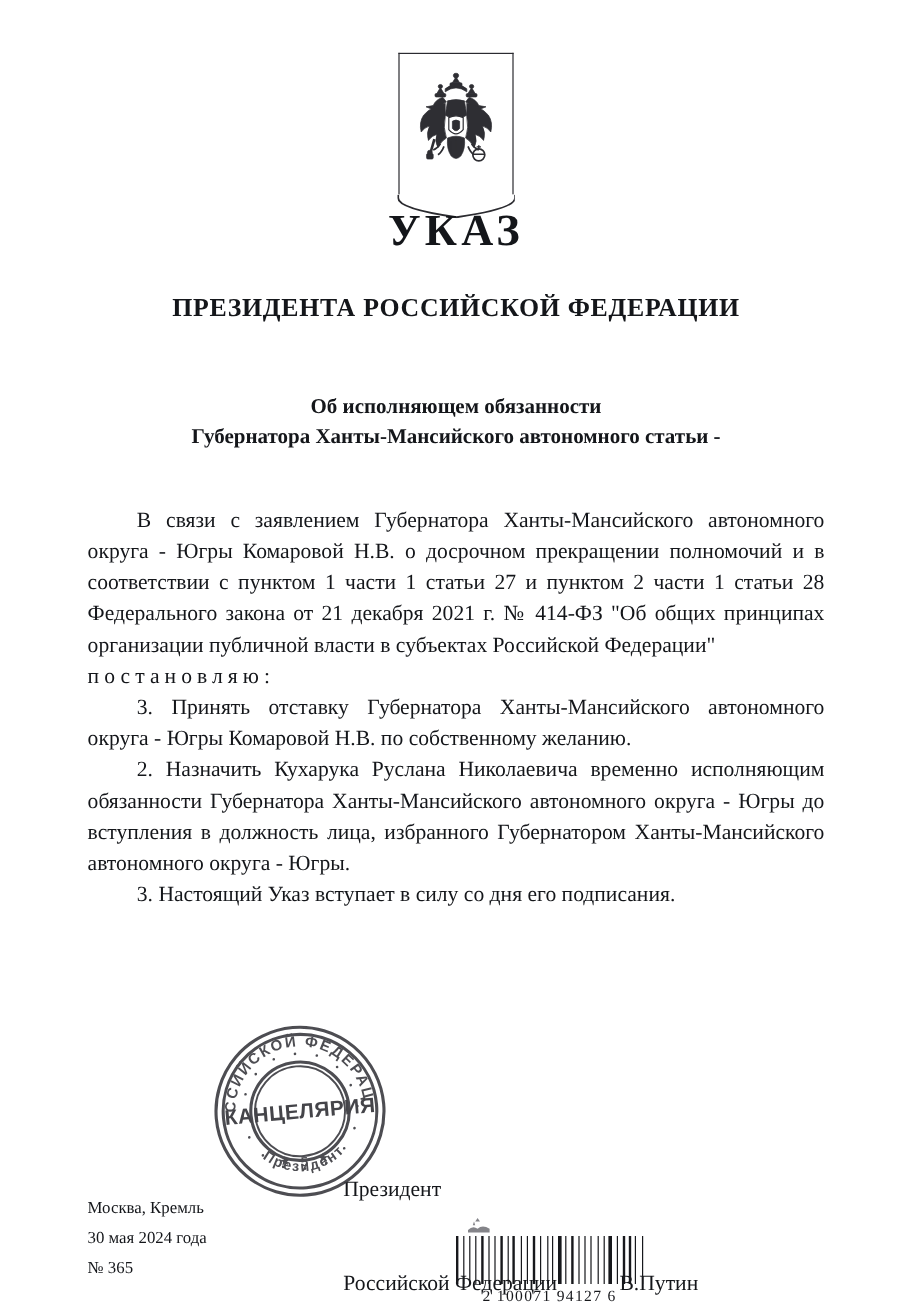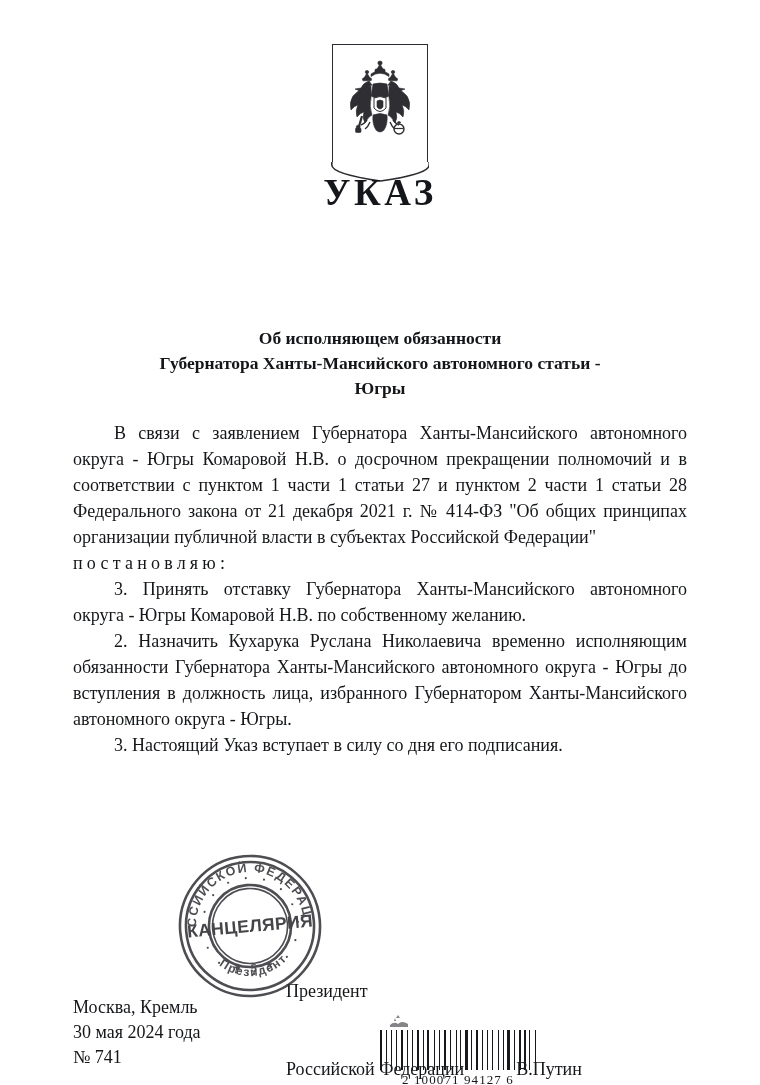--- a/index.html
+++ b/index.html
@@ -143,21 +143,21 @@
     opacity: 0.88;
     transform: rotate(-5deg);
   }
   .stamp svg { display: block; }
 
   
   .dateblock {
     position: absolute;
     left: 73px;
     top: 995px;
-    font-size: 18px;
+    font-size: 14px;
     line-height: 25px;
   }
 
   
   .barcode-wrap {
     position: absolute;
     left: 372px;
     top: 1018px;
     width: 168px;
     text-align: center;
@@ -248,25 +248,25 @@
       </svg>
       <div class="shield-point">
         <svg width="99" height="20" viewBox="0 0 99 20" aria-hidden="true">
           <path d="M0.8,0 L0.8,3 Q0.8,12 49.5,19 Q98.2,12 98.2,3 L98.2,0" fill="#ffffff" stroke="#2b2b30" stroke-width="1.6"></path>
         </svg>
       </div>
     </div>
   </div>
 
   <div class="title-ukaz">УКАЗ</div>
+  <div class="title-president">ПРЕЗИДЕНТА РОССИЙСКОЙ ФЕДЕРАЦИИ</div>
 
   <div class="subject">
     <div>Об исполняющем обязанности</div>
     <div>Губернатора Ханты-Мансийского автономного статьи -</div>
-    <div>Югры</div>
   </div>
 
   <div class="body-block">
     <p class="para">В связи с заявлением Губернатора Ханты-Мансийского автономного округа - Югры Комаровой Н.В. о досрочном прекращении полномочий и в соответствии с пунктом 1 части 1 статьи 27 и пунктом 2 части 1 статьи 28 Федерального закона от 21 декабря 2021 г. № 414-ФЗ "Об общих принципах организации публичной власти в субъектах Российской Федерации"</p>
     <p class="para spaced-cmd">постановляю:</p>
     <p class="para">3. Принять отставку Губернатора Ханты-Мансийского автономного округа - Югры Комаровой Н.В. по собственному желанию.</p>
     <p class="para">2. Назначить Кухарука Руслана Николаевича временно исполняющим обязанности Губернатора Ханты-Мансийского автономного округа - Югры до вступления в должность лица, избранного Губернатором Ханты-Мансийского автономного округа - Югры.</p>
     <p class="para nojust">3. Настоящий Указ вступает в силу со дня его подписания.</p>
   </div>
 
@@ -323,21 +323,21 @@
         <text x="94" y="122">★</text>
       </g>
 
       <text x="78" y="84" text-anchor="middle" font-family="Liberation Sans, DejaVu Sans, sans-serif" font-size="17.5" font-weight="bold" fill="#2b2b30" letter-spacing="0.4">КАНЦЕЛЯРИЯ</text>
     </svg>
   </div>
 
   <div class="dateblock">
     <div>Москва, Кремль</div>
     <div>30 мая 2024 года</div>
-    <div>№ 741</div>
+    <div>№ 365</div>
   </div>
 
   <div class="barcode-wrap">
     <svg class="barcode-mark" viewBox="0 0 26 14" aria-hidden="true">
       <g fill="#55555c">
         <path d="M10 3 L12 0 L14 3 Z"></path>
         <path d="M4 10 Q8 6 12 9 Q16 5 22 9 L22 12 L4 12 Z"></path>
         <path d="M8 6 L9 3 L10 6 Z"></path>
       </g>
     </svg>

